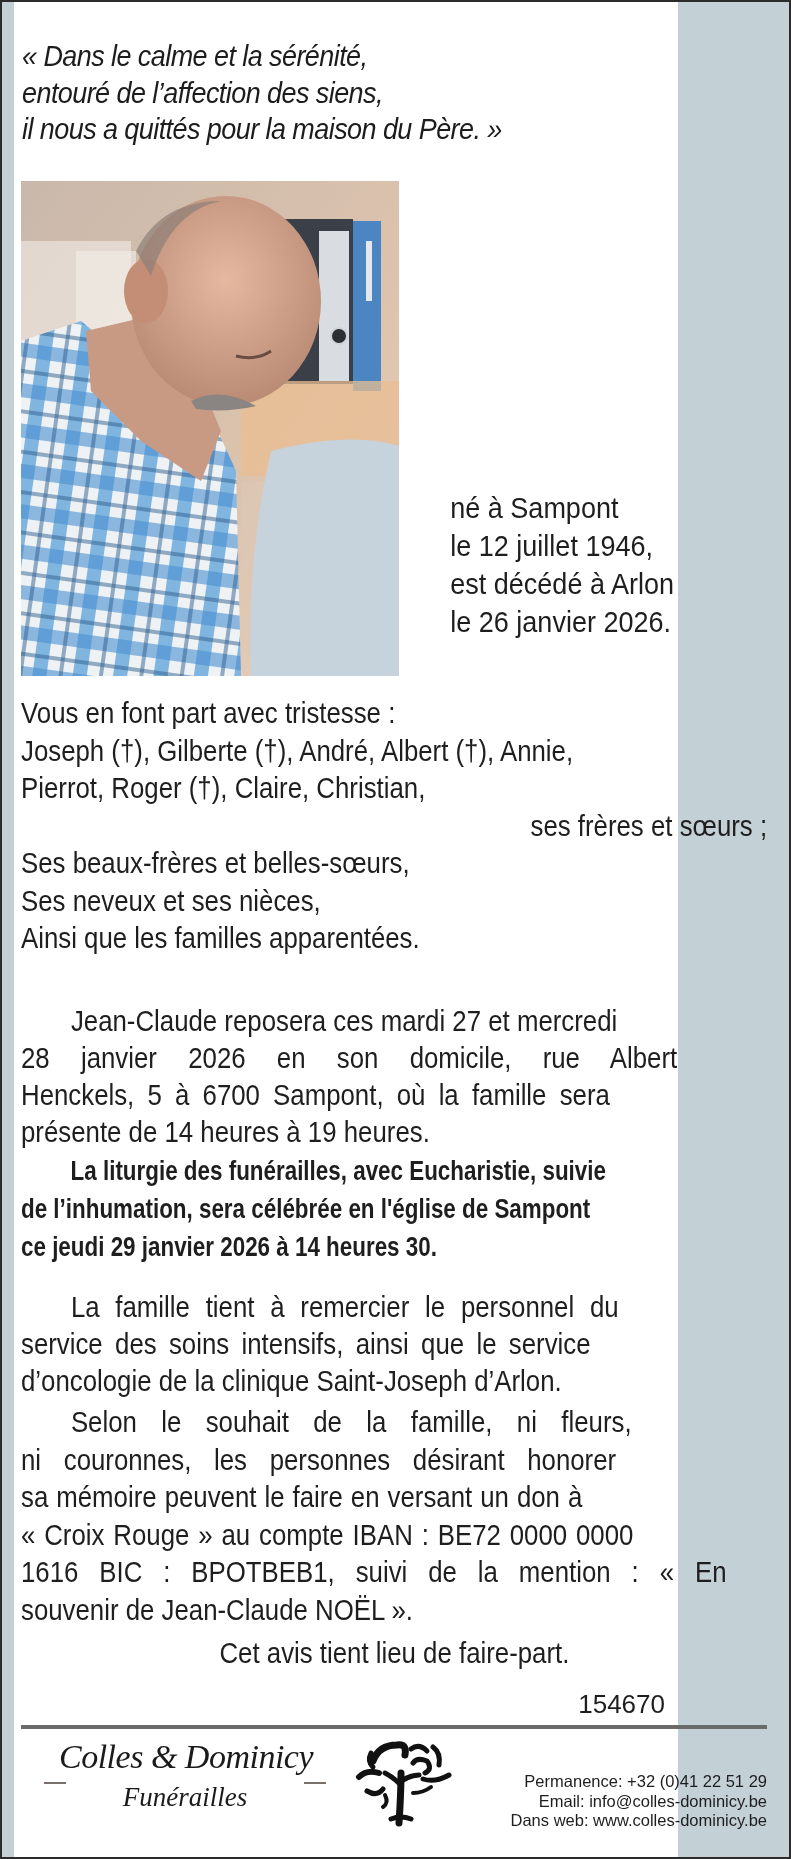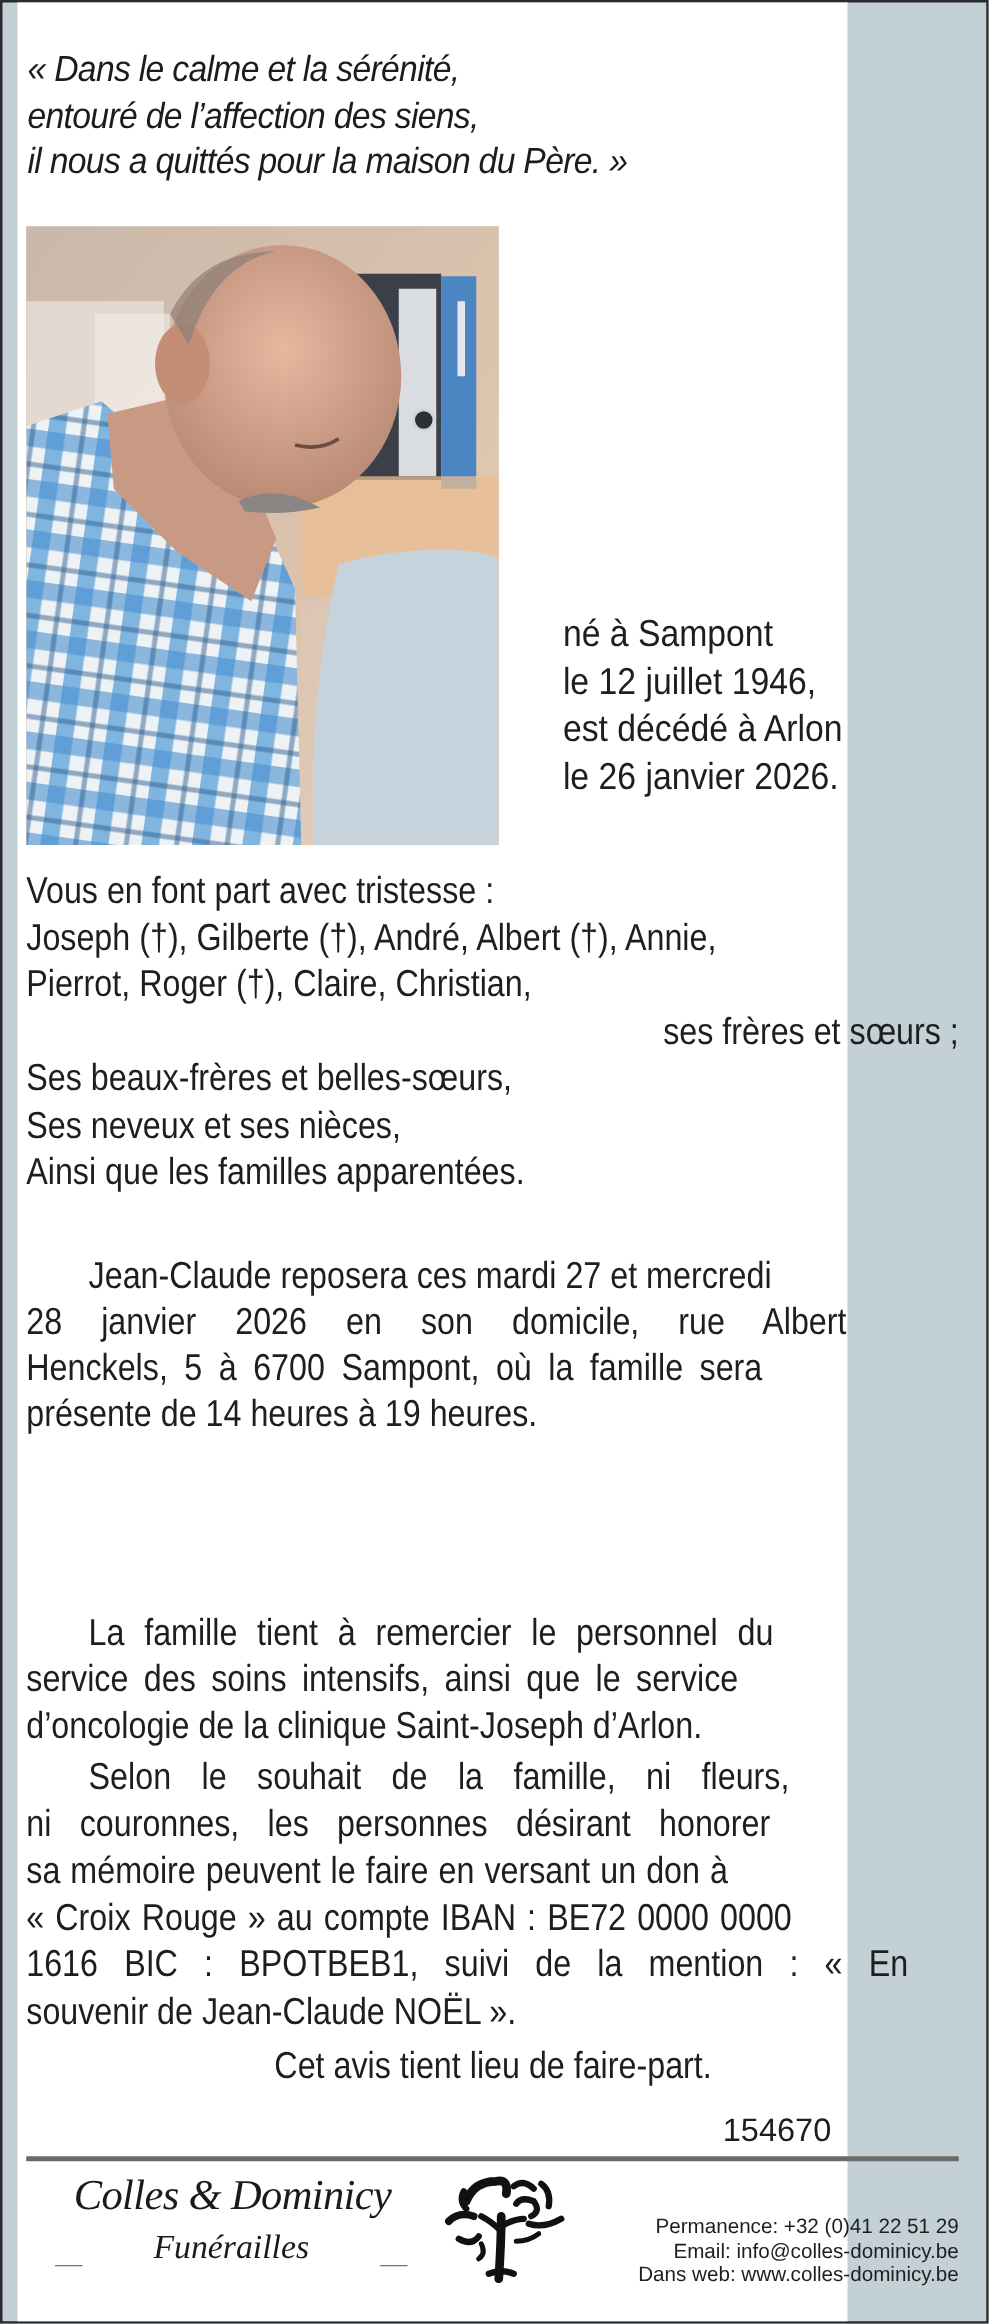--- a/index.html
+++ b/index.html
@@ -15,21 +15,21 @@
   .dates div { transform: scaleX(0.90); transform-origin: center top; white-space: nowrap; }
   .body-text { left: 7px; width: 746px; font-size: 30px; line-height: 37.5px; color: #1e1e1e; }
   .line { white-space: nowrap; transform: scaleX(0.86); transform-origin: left top; }
   .right-line { text-align: right; }
   .right-line span { display: inline-block; transform: scaleX(0.86); transform-origin: right top; white-space: nowrap; }
   .bold { font-weight: bold; }
   .center-line { text-align: center; }
   .ref { right: 13px; top: 1687px; font-size: 26px; color: #1e1e1e; }
   .divider { left: 7px; top: 1723px; width: 746px; height: 4px; background: #6a6a6a; }
   .brand-name { left: 22px; top: 1736px; width: 300px; text-align: center; font-family: "Liberation Serif", "DejaVu Serif", serif; font-style: italic; font-size: 34px; color: #1a1a1a; letter-spacing: -0.5px; }
-  .brand-sub { left: 30px; top: 1780px; width: 282px; display: flex; align-items: flex-end; font-family: "Liberation Serif", "DejaVu Serif", serif; font-style: italic; font-size: 27px; color: #1a1a1a; gap: 47px; }
+  .brand-sub { left: 30px; top: 1780px; width: 282px; display: flex; align-items: flex-start; font-family: "Liberation Serif", "DejaVu Serif", serif; font-style: italic; font-size: 27px; color: #1a1a1a; gap: 47px; }
   .brand-sub .rule { flex: 1; height: 1.5px; background: #7b6f6a; }
   .brand-sub .txt { padding: 0 10px; }
   .tree { left: 335px; top: 1731px; width: 110px; height: 94px; }
   .branches { left: 456px; top: 1738px; width: 297px; text-align: right; font-weight: bold; font-size: 18.5px; color: #1e1e1e; white-space: nowrap; letter-spacing: -0.3px; }
   .contact { left: 456px; top: 1770px; width: 297px; text-align: right; font-size: 16.5px; line-height: 19.5px; color: #1e1e1e; white-space: nowrap; }
 </style>
 </head>
 <body>
 
 <div class="frame">
@@ -107,20 +107,25 @@
       <div class="line">Ainsi que les familles apparentées.</div>
     </div>
 
     <div class="abs body-text" style="top:1000px; line-height:37px;">
       <div class="line" style="padding-left:58px;">Jean-Claude reposera ces mardi 27 et mercredi</div>
       <div class="line" style="word-spacing:28px;">28 janvier 2026 en son domicile, rue Albert</div>
       <div class="line" style="word-spacing:7px;">Henckels, 5 à 6700 Sampont, où la famille sera</div>
       <div class="line">présente de 14 heures à 19 heures.</div>
     </div>
 
+    <div class="abs body-text bold" style="top:1150px; line-height:38px; font-size:28px;">
+      <div class="line" style="padding-left:62px; transform:scaleX(0.80);">La liturgie des funérailles, avec Eucharistie, suivie</div>
+      <div class="line" style="transform:scaleX(0.80);">de l’inhumation, sera célébrée en l'église de Sampont</div>
+      <div class="line" style="transform:scaleX(0.80);">ce jeudi 29 janvier 2026 à 14 heures 30.</div>
+    </div>
 
     <div class="abs body-text" style="top:1286px; line-height:37px;">
       <div class="line" style="padding-left:58px; word-spacing:10px;">La famille tient à remercier le personnel du</div>
       <div class="line" style="word-spacing:6px;">service des soins intensifs, ainsi que le service</div>
       <div class="line">d’oncologie de la clinique Saint-Joseph d’Arlon.</div>
     </div>
 
     <div class="abs body-text" style="top:1401px; line-height:37.5px;">
       <div class="line" style="padding-left:58px; word-spacing:20px;">Selon le souhait de la famille, ni fleurs,</div>
       <div class="line" style="word-spacing:18px;">ni couronnes, les personnes désirant honorer</div>

